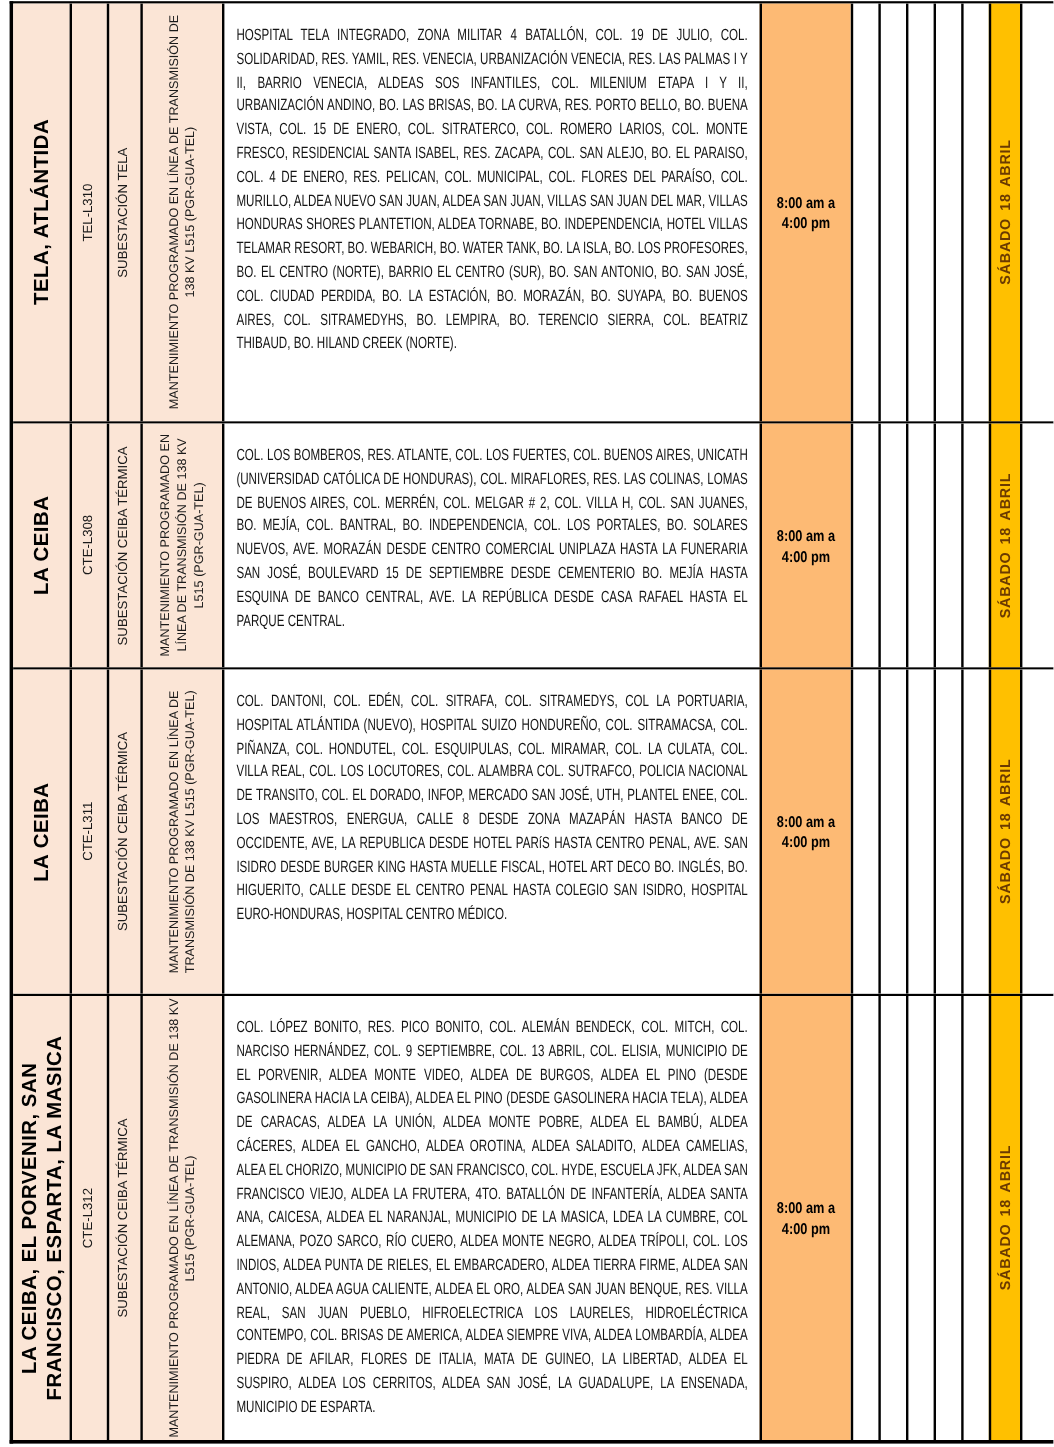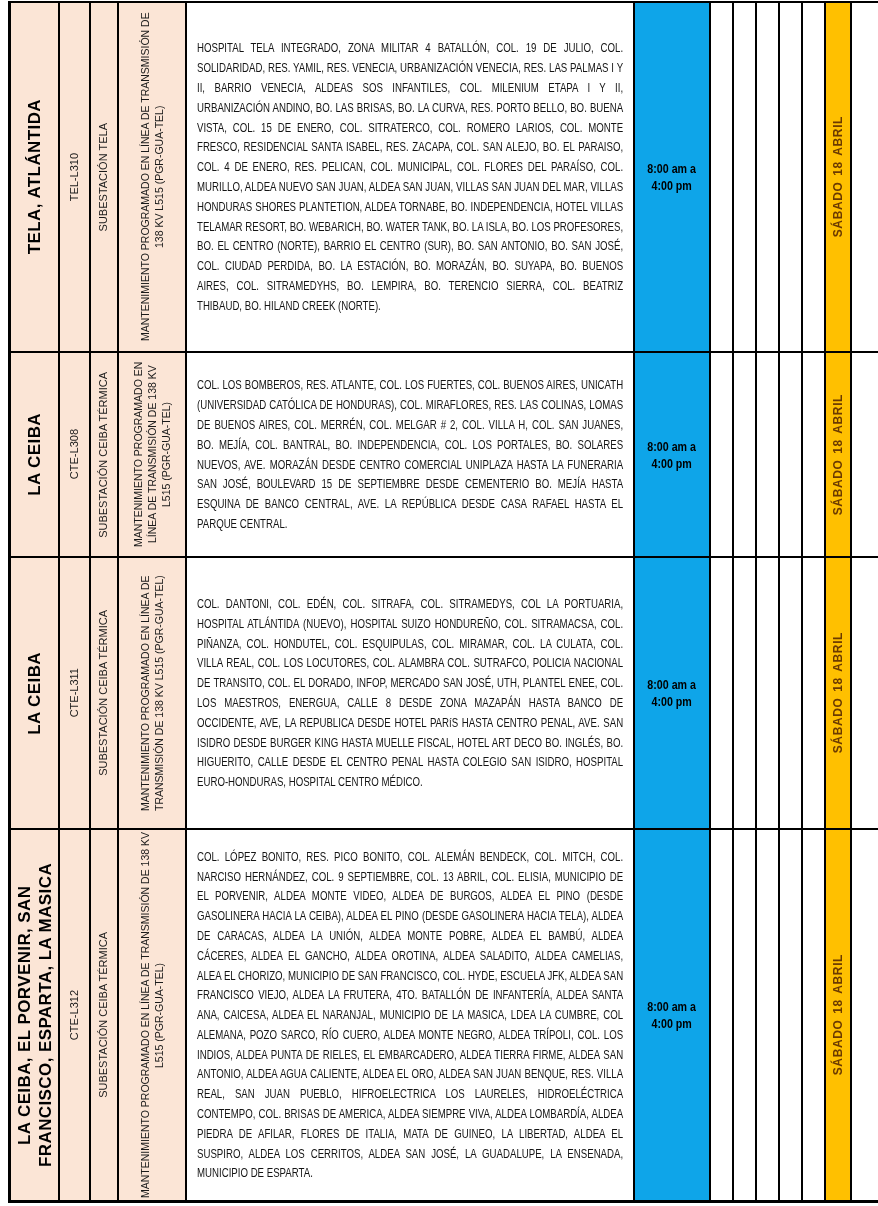--- a/index.html
+++ b/index.html
@@ -23,41 +23,41 @@
   .cell{
     display:flex;align-items:center;justify-content:center;
     overflow:hidden;flex:0 0 auto;box-sizing:content-box;
   }
   .cell + .cell{border-left:2px solid var(--border-color,#000);}
   .c-loc{width:47px;background:var(--header-bg,#FBE5D6);}
   .c-code{width:29px;background:var(--header-bg,#FBE5D6);}
   .c-sub{width:26px;background:var(--header-bg,#FBE5D6);}
   .c-work{width:66px;background:var(--header-bg,#FBE5D6);}
   .c-desc{width:446px;background:#fff;justify-content:flex-start;}
-  .c-time{width:74px;background:#0ea5e9;}
+  .c-time{width:74px;background:#fdba74;}
   .c-day{width:21px;background:#fff;}
   .c-date{width:24px;background:var(--highlight-bg,#FFC000);}
   .c-last{flex:1 1 auto;background:#fff;}
   
   .v{
     writing-mode:vertical-rl;
     transform:rotate(180deg);
     text-align:center;
     max-height:100%;
     line-height:1.25;
   }
   .loc-t{font-weight:bold;font-size:17px;letter-spacing:.4px;line-height:21px;color:#000;}
   .code-t{font-size:11px;color:#1a1a1a;}
   .sub-t{font-size:11px;color:#1a1a1a;}
   .work-t{font-size:10.5px;line-height:14px;color:#1a1a1a;}
   .date-t{
     font-weight:bold;font-size:12px;letter-spacing:.6px;word-spacing:2px;
     color:var(--highlight-text,#6B3A00);
   }
-  .desc-wrap{width:100%;height:100%;display:flex;align-items:center;padding:0 10px;box-sizing:border-box;}
+  .desc-wrap{width:100%;height:100%;display:flex;padding:16px 10px;box-sizing:border-box;}
   .desc{
     width:596px;flex:0 0 auto;
     transform:scaleX(0.715);transform-origin:0 50%;
     font-size:13.5px;line-height:19.8px;text-align:justify;
     color:#141414;
   }
   .time{
     text-align:center;font-weight:bold;font-size:13px;line-height:17px;color:#000;
     transform:scaleX(0.82);transform-origin:50% 50%;white-space:nowrap;
   }

